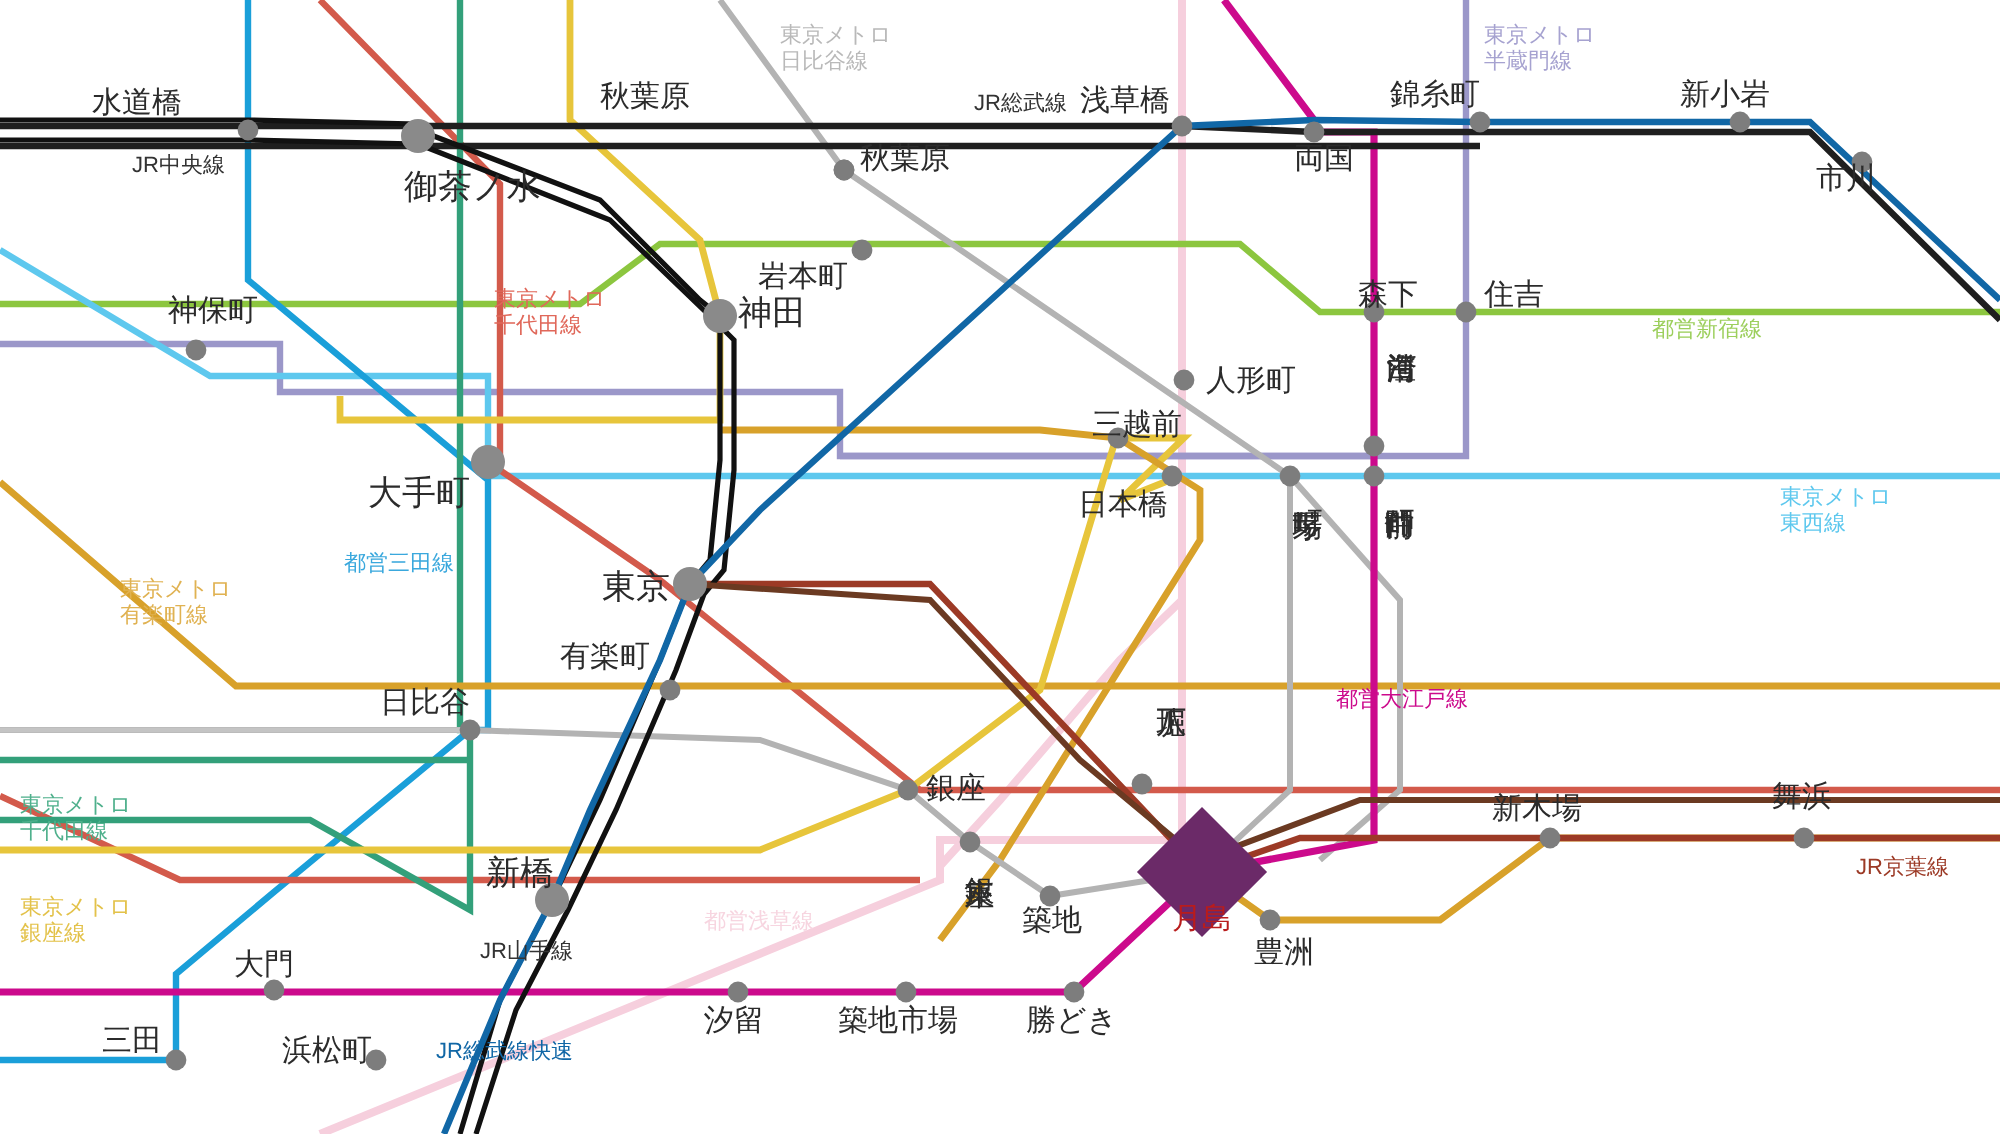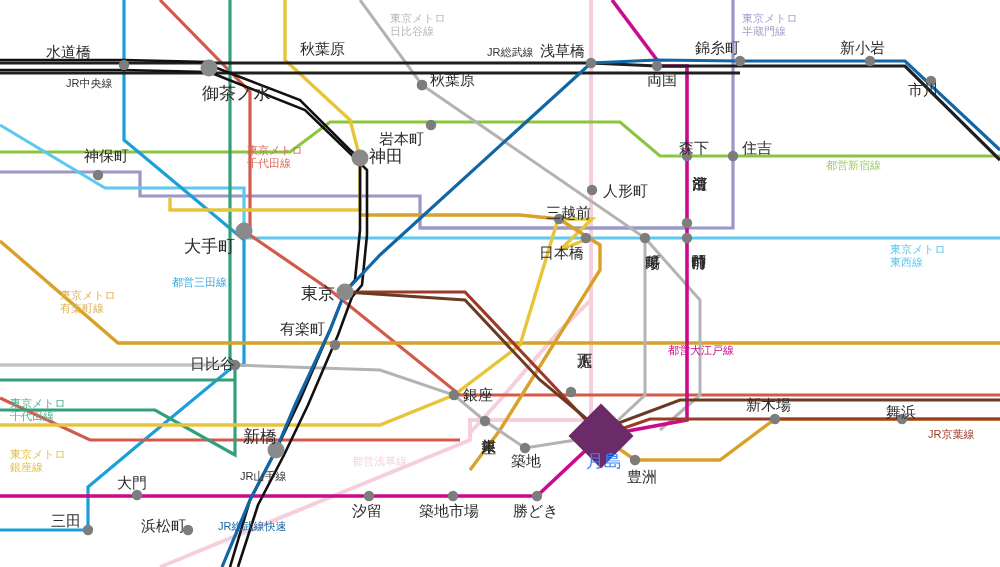--- a/index.html
+++ b/index.html
@@ -8,21 +8,21 @@
   #map-root{position:relative;width:1000px;height:567px;background:#ffffff;}
   svg#rail{position:absolute;left:0;top:0;width:1000px;height:567px;}
   .ln{fill:none;stroke-linecap:butt;stroke-linejoin:miter;}
   .stn-dot{fill:#7d7d7d;}
   .stn-dot-lg{fill:#8a8a8a;}
   .lbl{position:absolute;color:#2b2b2b;white-space:nowrap;line-height:1.05;}
   .lbl.v{writing-mode:vertical-rl;text-orientation:upright;letter-spacing:0px;}
   .stn{font-size:15px;}
   .stn.big{font-size:17px;}
   .linelbl{font-size:11px;line-height:1.18;}
-  .hl-name{font-size:18px;color:#3b82f6;}
+  .hl-name{font-size:15px;color:#b91c1c;}
 </style>
 </head>
 <body>
 
 <div id="map-root">
 
 <svg id="rail" viewBox="0 0 1000 567">
 
   <g>
     <path class="ln" stroke="#f6cfdd" stroke-width="4" d="M591,0 L591,300 L591,420 L470,420 L470,440 L160,567"></path>
@@ -183,27 +183,27 @@
       <div class="lbl stn" style="left: 742px; top: 140px;">住吉</div>
       <div class="lbl stn" style="left: 603px; top: 183px;">人形町</div>
       <div class="lbl stn" style="left: 546px; top: 205px;">三越前</div>
       <div class="lbl v stn" style="left: 692px; top: 164px;">清澄白河</div>
       <div class="lbl stn big" style="left: 184px; top: 238px;">大手町</div>
       <div class="lbl stn" style="left: 539px; top: 245px;">日本橋</div>
       <div class="lbl v stn" style="left: 645px; top: 243px;">茅場町</div>
       <div class="lbl v stn" style="left: 691px; top: 243px;">門前仲町</div>
       <div class="lbl stn big" style="left: 301px; top: 285px;">東京</div>
       <div class="lbl stn" style="left: 280px; top: 321px;">有楽町</div>
-      <div class="lbl stn" style="left: 190px; top: 356px;">日比谷</div>
+      <div class="lbl stn" style="left: 190px; top: 344px;">日比谷</div>
       <div class="lbl v stn" style="left: 577px; top: 342px;">八丁堀</div>
       <div class="lbl stn" style="left: 463px; top: 387px;">銀座</div>
       <div class="lbl v stn" style="left: 481px; top: 427px;">東銀座</div>
       <div class="lbl stn" style="left: 511px; top: 453px;">築地</div>
       <div class="lbl stn" style="left: 746px; top: 397px;">新木場</div>
-      <div class="lbl stn" style="left: 886px; top: 404px;">舞浜</div>
+      <div class="lbl stn" style="left: 886px; top: 391px;">舞浜</div>
       <div class="lbl stn" style="left: 627px; top: 469px;">豊洲</div>
       <div class="lbl stn big" style="left: 243px; top: 428px;">新橋</div>
       <div class="lbl stn" style="left: 117px; top: 475px;">大門</div>
       <div class="lbl stn" style="left: 51px; top: 513px;">三田</div>
       <div class="lbl stn" style="left: 141px; top: 518px;">浜松町</div>
       <div class="lbl stn" style="left: 352px; top: 503px;">汐留</div>
       <div class="lbl stn" style="left: 419px; top: 503px;">築地市場</div>
       <div class="lbl stn" style="left: 513px; top: 503px;">勝どき</div>
       <div class="lbl hl-name" style="left: 586px; top: 452px;">月島</div>
       <div class="lbl linelbl" style="left: 66px; top: 77px; color: rgb(51, 51, 51);">

